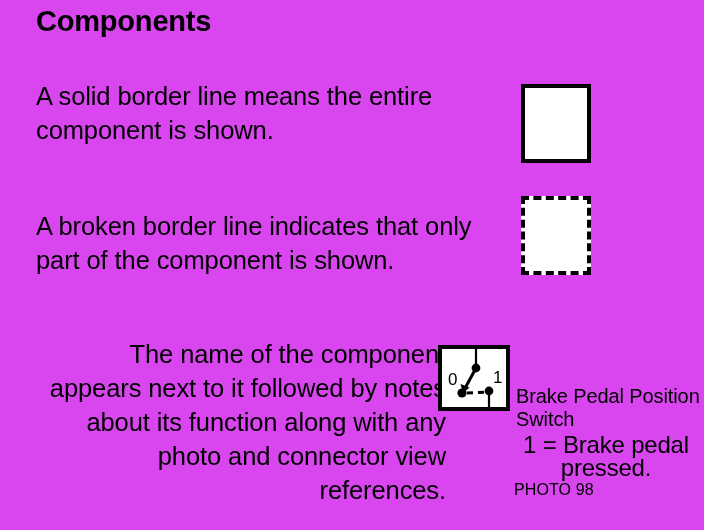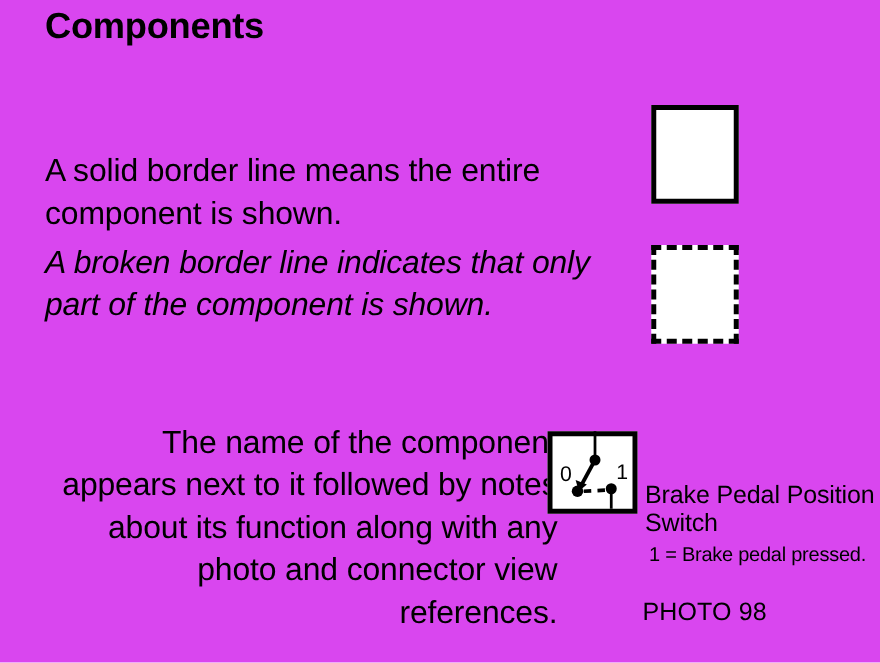--- a/index.html
+++ b/index.html
@@ -34,22 +34,22 @@
 
   
   .para {
     position: absolute;
     left: 36px;
     font-size: 25.5px;
     line-height: 34px;
     white-space: pre-line;
     letter-spacing: -0.1px;
   }
-  #para-solid  { top: 79px;  width: 430px; margin-top: 41px; }
-  #para-broken { top: 193px; width: 450px; font-style: italic; }
+  #para-solid  { top: 79px;  width: 430px; }
+  #para-broken { top: 209px; width: 450px; }
   #para-name   { top: 337px; width: 410px; text-align: right; }
 
   
   .shape-solid {
     position: absolute;
     left: 521px;
     top: 84px;
     width: 62px;
     height: 71px;
     border: 4px solid #000000;
@@ -96,31 +96,31 @@
     line-height: 23px;
     white-space: pre-line;
     letter-spacing: -0.1px;
     margin-top: 44px;
   }
   .callout-note {
     position: absolute;
     left: 516px;
     top: 433px;
     width: 180px;
-    font-size: 16px;
+    font-size: 24px;
     line-height: 23px;
     text-align: center;
     white-space: pre-line;
     letter-spacing: -0.2px;
   }
   .photo-ref {
     position: absolute;
     left: 514px;
     top: 481px;
-    font-size: 20px;
+    font-size: 16px;
     line-height: 18px;
     letter-spacing: 0.1px;
     white-space: nowrap;
   }
 </style>
 </head>
 <body>
 
 <div id="slide">
 

